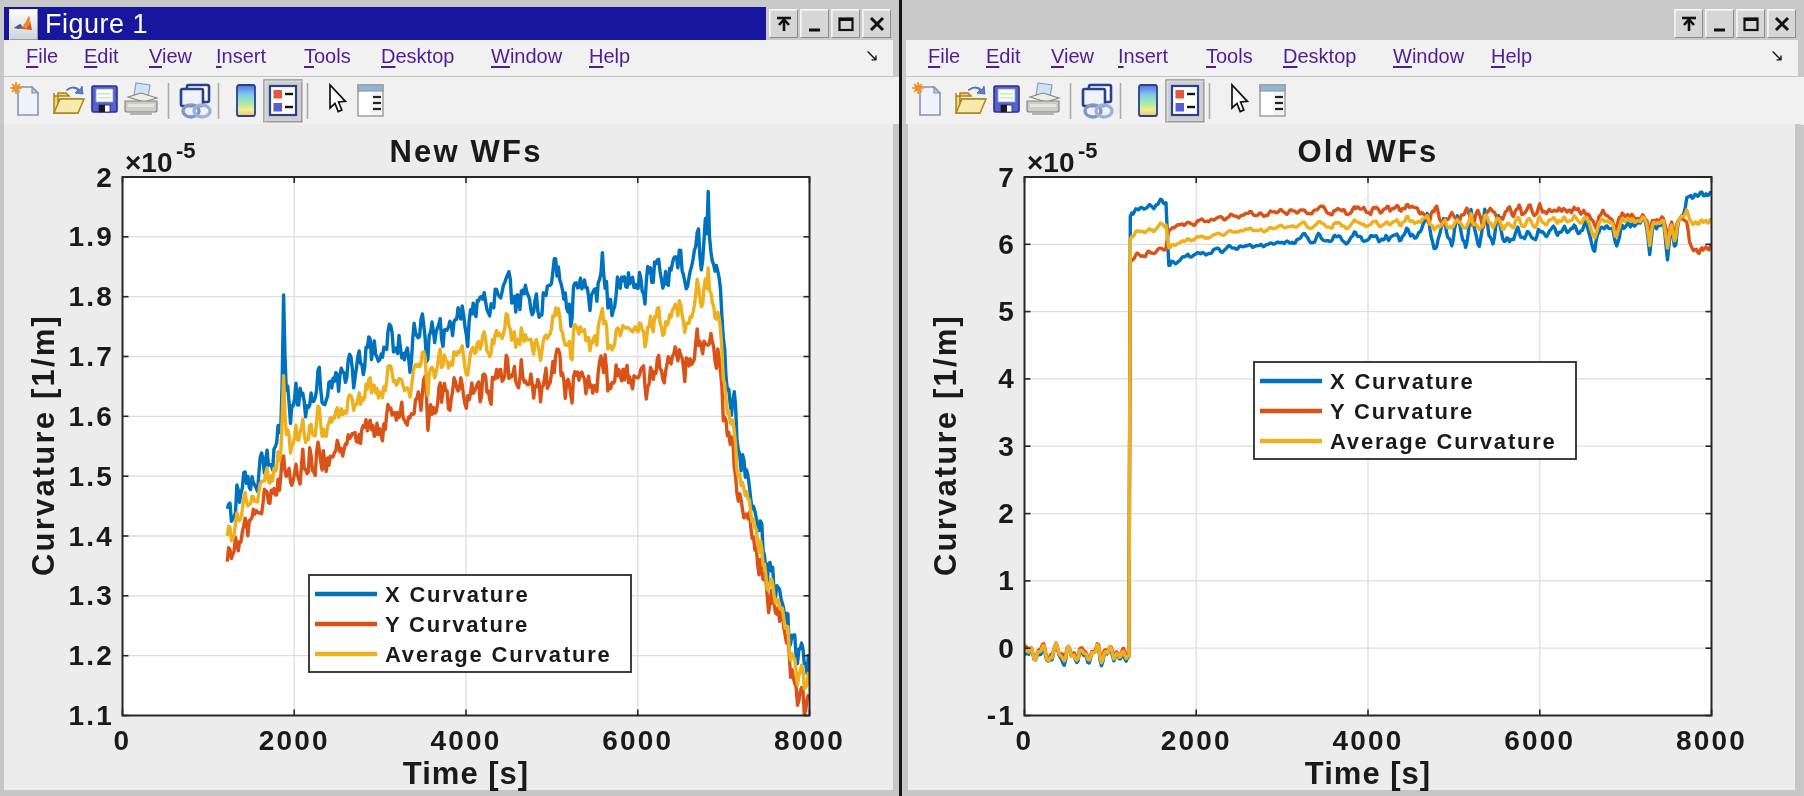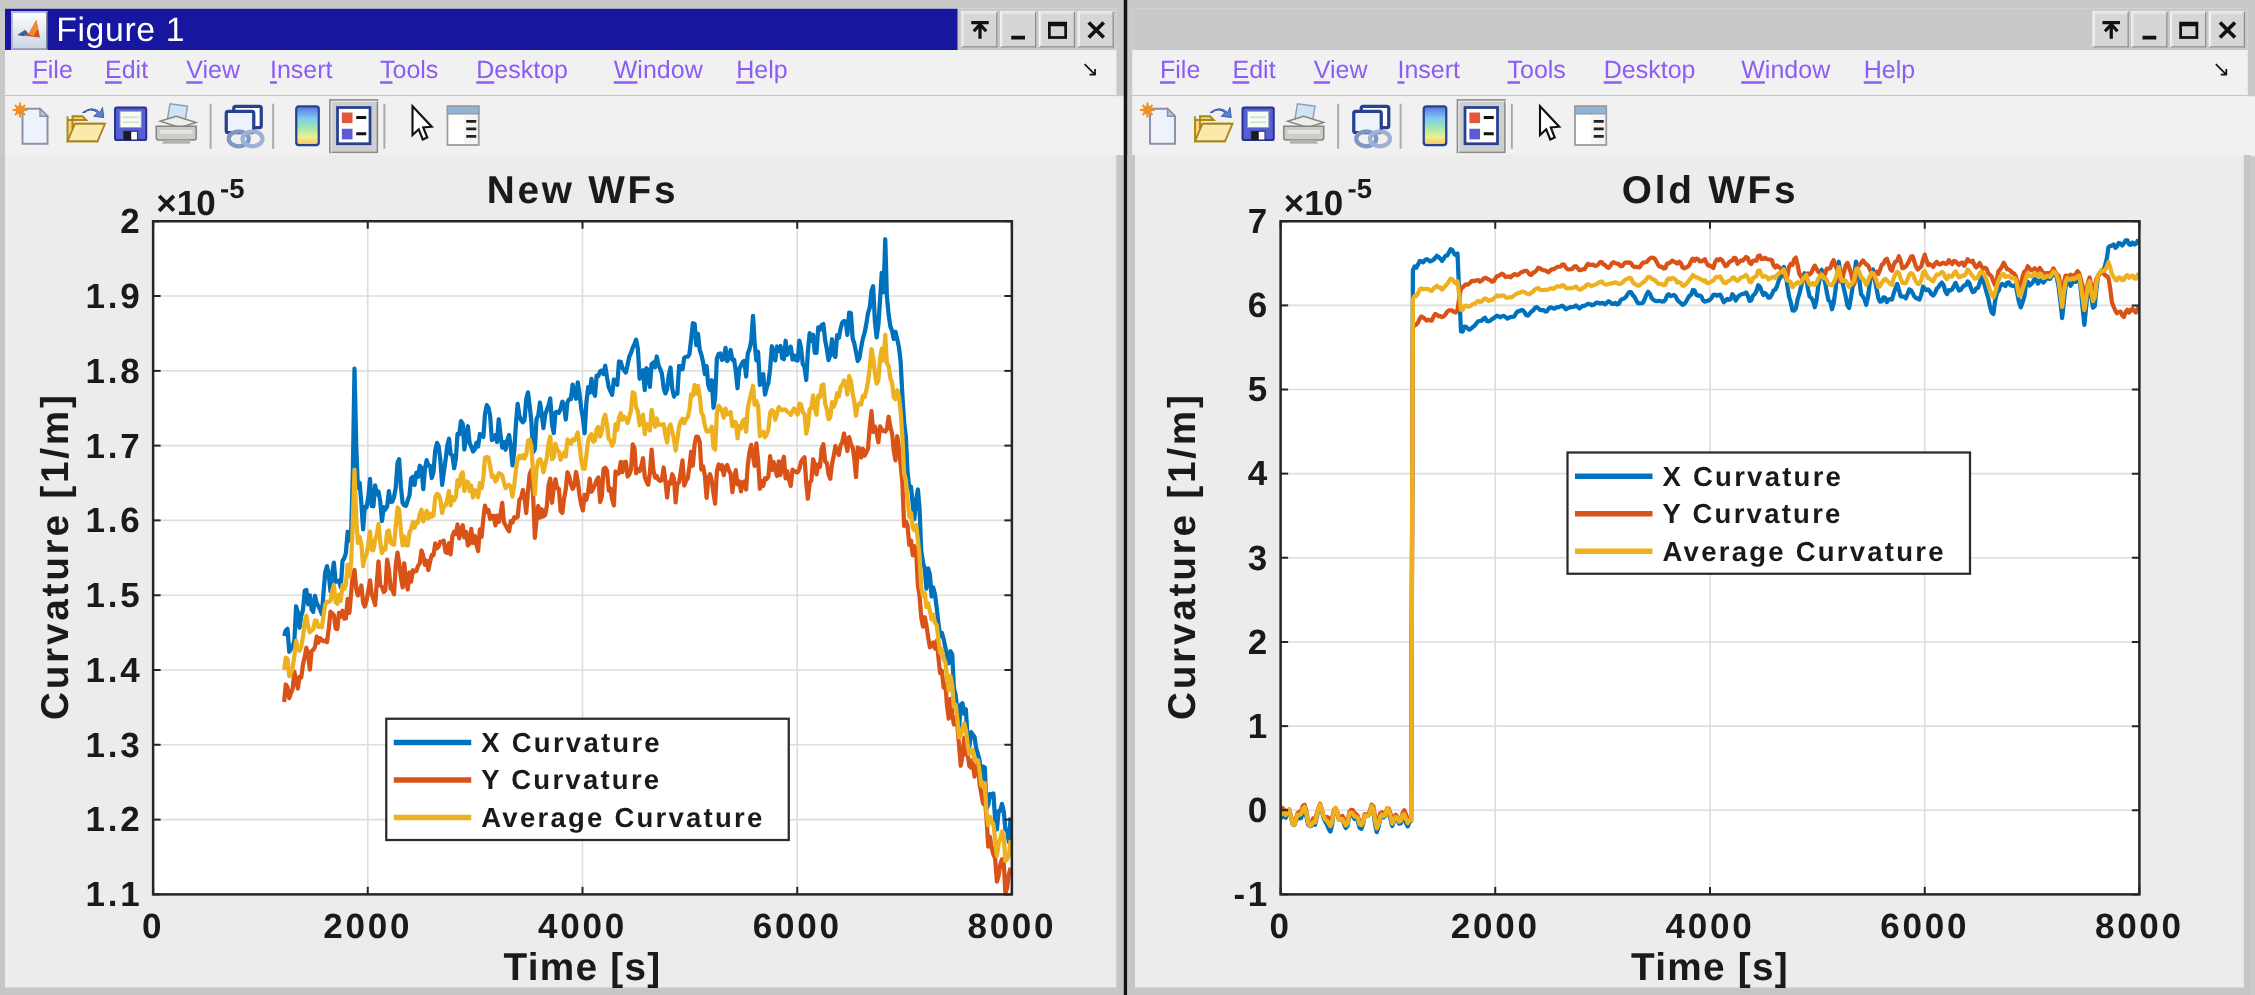--- a/index.html
+++ b/index.html
@@ -6,21 +6,21 @@
 .inner{position:absolute;left:4px;top:7px;right:6px;bottom:6px;background:#f1f1f1}
 .titlerow{position:absolute;left:4px;top:7px;right:6px;height:33px;background:#c9c9c9;display:flex}
 .title{flex:0 0 auto;width:762px;height:33px;display:flex;align-items:flex-end}
 .tbar-blue{background:#16169e}
 .tbar-gray{background:#ababab}
 .mlicon{width:27px;height:29px;margin:0 3px 0 5px;background:linear-gradient(#fdfdfd,#c9d6e2);border:1px solid #9a9a9a;border-top-color:#e8e8e8;border-left-color:#e8e8e8;display:flex;align-items:center;justify-content:center}
 .ttext{font-size:27px;margin-left:4px;letter-spacing:0.5px}
 .wbtns{flex:1;display:flex;justify-content:flex-end;align-items:center;gap:2px;padding-right:2px}
 .wb{width:27px;height:27px;background:#d6d6d6;border:1px solid #8e8e8e;border-top-color:#f4f4f4;border-left-color:#f4f4f4;box-shadow:inset 1px 1px 0 #ececec;display:flex;align-items:center;justify-content:center}
 .menu{position:absolute;left:4px;top:40px;right:6px;height:36px;background:#f1f1f1;border-bottom:1px solid #c4c4c4}
-.mi{position:absolute;top:5px;font-size:20px;color:#8b5cf6}
+.mi{position:absolute;top:5px;font-size:20px;color:#4c1d95}
 .mi u{text-underline-offset:3px}
 .mnarrow{position:absolute;right:14px;top:5px;font-size:17px;color:#111}
 .tbar{position:absolute;left:4px;top:77px;background:#f1f1f1;border-bottom:1px solid #c4c4c4}
 svg{display:block}
 .divider{position:absolute;left:899px;top:0;width:3px;height:796px;background:#141414}
 </style></head>
 <body>
 <div class="win" style="left:0;width:899px">
     <div class="inner"></div>
     <div class="titlerow">

